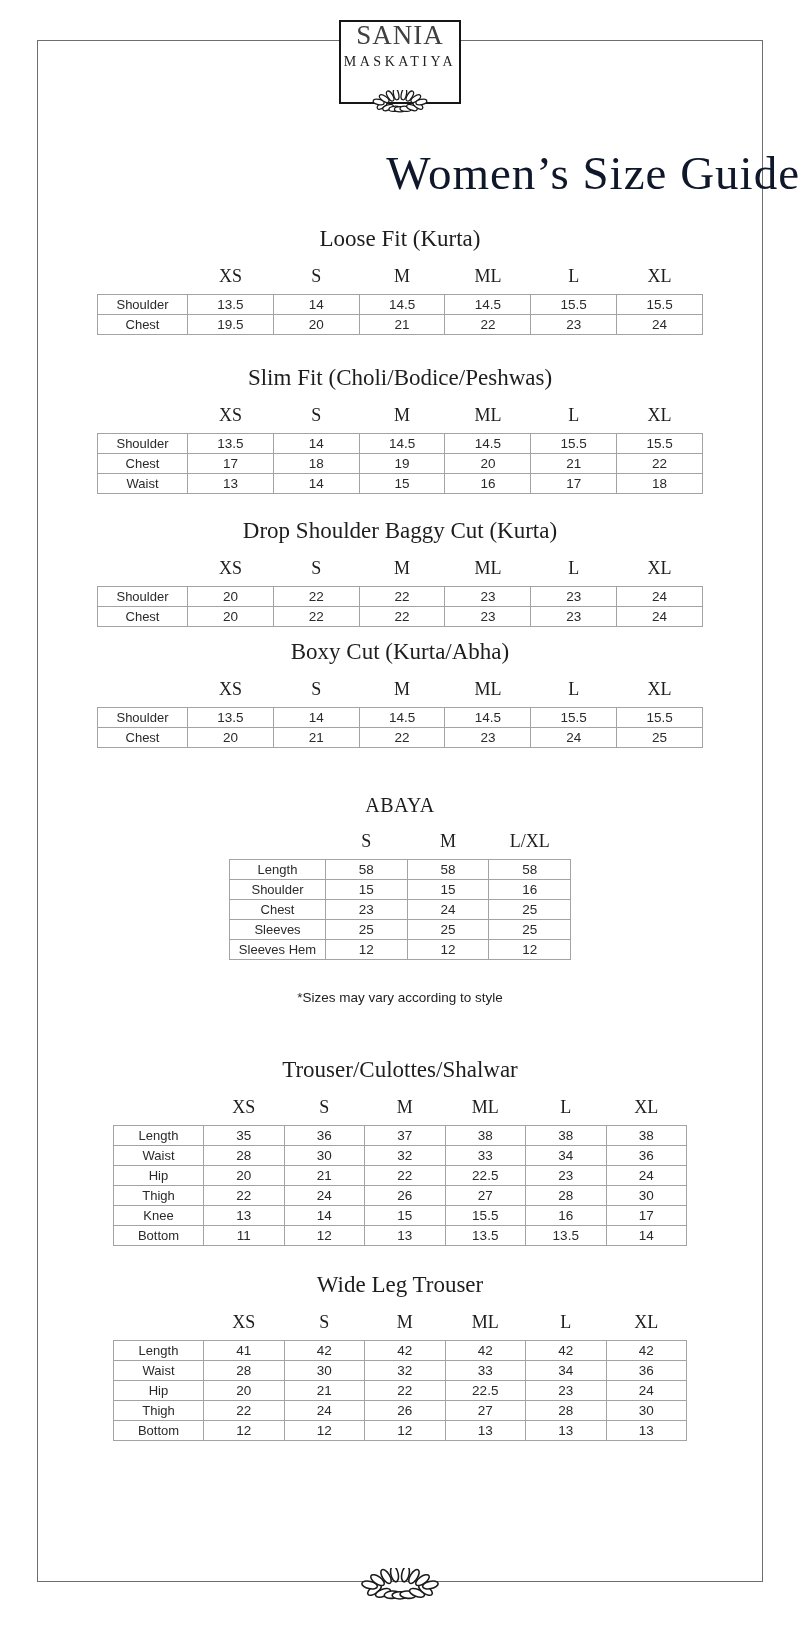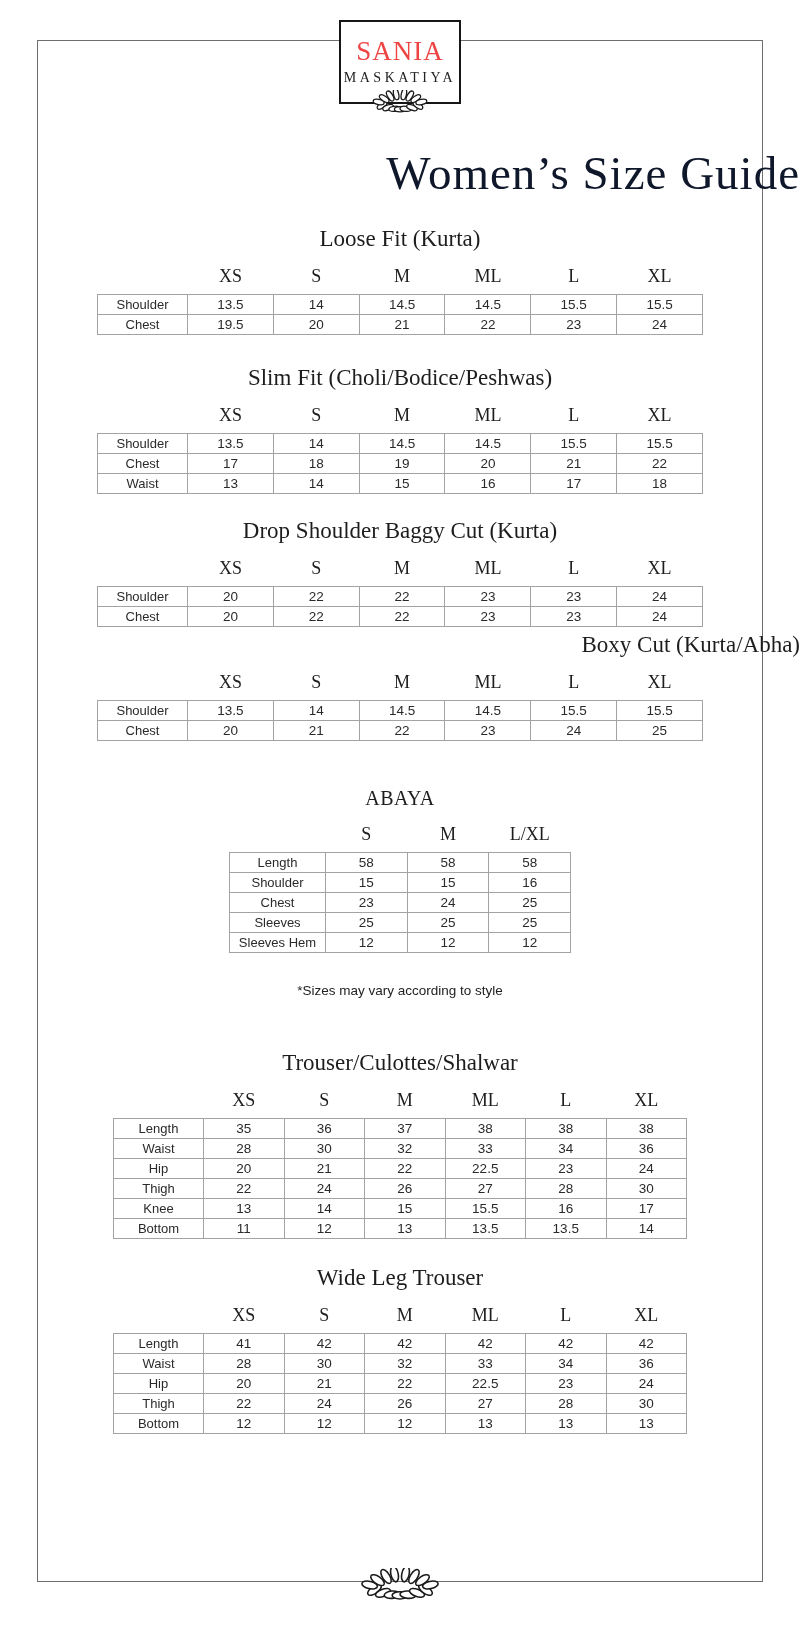--- a/index.html
+++ b/index.html
@@ -6,33 +6,33 @@
   .page{position:relative;width:800px;height:1634px;margin:0 auto;background:#ffffff;
         font-family:"Liberation Sans",sans-serif;color:#262626;overflow:hidden;}
   .frame{position:absolute;left:37px;right:37px;top:40px;bottom:52px;
          border:1px solid #6e6e6e;z-index:0;}
   
   .logo{position:absolute;top:20px;left:50%;transform:translateX(-50%);
         width:118px;height:80px;background:#ffffff;border:2px solid #161616;
         display:flex;flex-direction:column;align-items:center;justify-content:flex-start;
         z-index:3;}
   .logo .name{font-family:"Liberation Serif",serif;font-size:27px;letter-spacing:1px;
-        color:#ef4444;line-height:1;margin-top:16px;}
+        color:#404040;line-height:1;}
   .logo .subname{font-family:"Liberation Serif",serif;font-size:14px;letter-spacing:3.5px;
         color:#222;margin-top:5px;}
   .logo .leaf{position:absolute;bottom:-12px;left:50%;transform:translateX(-50%);line-height:0;}
   
   h1{font-family:"Liberation Serif",serif;font-weight:400;font-size:47px;text-align:right;
      margin:0;padding-top:146px;color:#0f172a;letter-spacing:1px;position:relative;z-index:1;}
   .section h2{font-family:"Liberation Serif",serif;font-weight:400;font-size:23px;
      text-align:center;margin:30px 0 0;color:#1d1d1d;}
   .sec-0 h2{margin-top:26px;}
   .sec-1 h2{}
   .sec-2 h2{margin-top:24px;}
-  .sec-3 h2{margin-top:5px;text-align:right;}
+  .sec-3 h2{margin-top:12px;}
   .sec-4 h2{margin-top:46px;font-size:20px;letter-spacing:.5px;}
   .sec-5 h2{margin-top:52px;}
   .sec-6 h2{margin-top:26px;}
   
   table{border-collapse:collapse;margin:14px auto 0;table-layout:fixed;}
   .tbl-wide{width:606px;}
   .sec-5 .tbl-wide,.sec-6 .tbl-wide{width:574px;}
   .tbl-narrow{width:342px;}
   th{font-family:"Liberation Serif",serif;font-weight:400;font-size:18px;
      padding:0 0 7px;color:#1d1d1d;border:none;}

